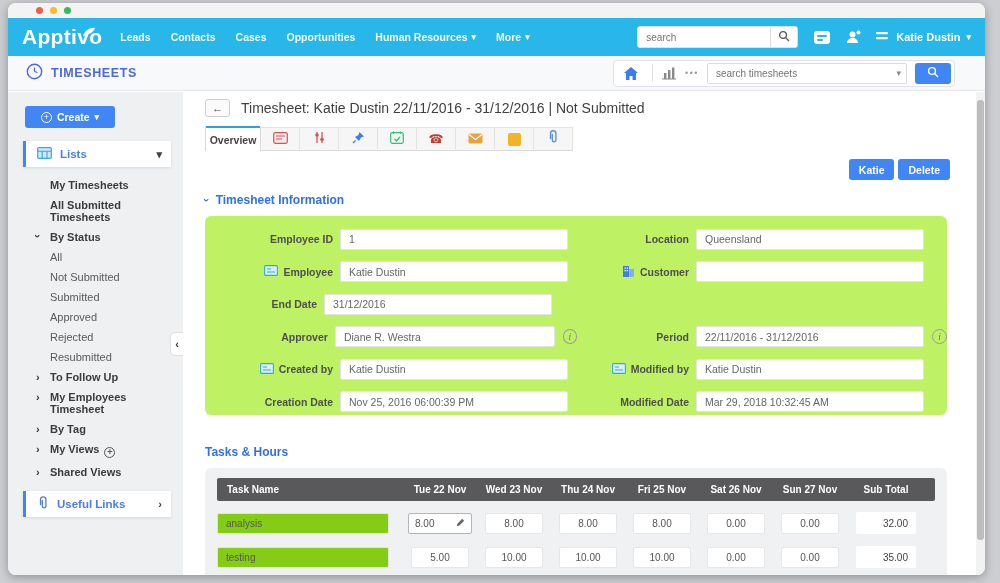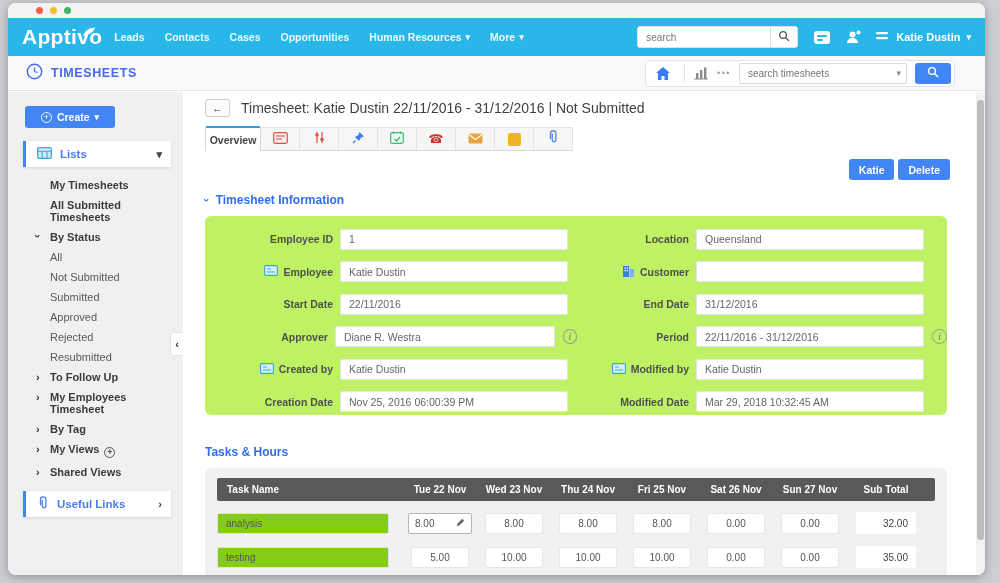--- a/index.html
+++ b/index.html
@@ -5,41 +5,41 @@
   * { margin:0; padding:0; box-sizing:border-box; }
   body { font-family:"Liberation Sans", sans-serif; }
   .stage{width:1000px;height:583px;background:#cdced1;position:relative;overflow:hidden;}
   .window{position:absolute;left:8px;top:3px;width:977px;height:572px;background:#fff;border-radius:8px;box-shadow:0 2px 10px rgba(0,0,0,.3);overflow:hidden;}
   .titlebar{height:15px;background:#f3f3f3;display:flex;align-items:center;padding-left:28px;gap:7px;}
   .dot{width:7px;height:7px;border-radius:50%;}
   .dot.r{background:#f45c52}.dot.y{background:#f7bd2e}.dot.g{background:#3bb662}
 
   
   .topbar{height:38px;background:#29b6e9;display:flex;align-items:center;padding:0 14px;color:#fff;}
-  .logo{font-size:21px;font-weight:bold;letter-spacing:.3px;position:relative;margin-right:12px;}
+  .logo{font-size:21px;font-weight:bold;letter-spacing:.3px;position:relative;margin-right:18px;}
   .leaf{position:absolute;top:-7px;right:6px;}
   .mainnav{display:flex;gap:20px;font-size:10.5px;font-weight:bold;align-items:center;}
   .mainnav .nav-item{color:#eefaff;display:flex;align-items:center;gap:4px;cursor:pointer;}
   .caret{font-size:9px;line-height:1;}
   .top-right{margin-left:auto;display:flex;align-items:center;gap:15px;}
   .gsearch{display:flex;height:22px;border-radius:3px;overflow:hidden;background:#fff;border:1px solid #e0e0e0;}
   .gsearch input{border:0;outline:0;width:132px;font-size:10px;padding:0 8px;color:#555;background:#fff;}
   .gsearch button{width:27px;background:#fff;border:0;border-left:1px solid #ddd;display:flex;align-items:center;justify-content:center;cursor:pointer;}
   .tico{display:flex;align-items:center;justify-content:center;cursor:pointer;}
   .user{display:flex;gap:6px;font-size:11px;font-weight:bold;align-items:center;cursor:pointer;}
 
   
   .appbar{height:35px;background:#f8f9fb;border-bottom:1px solid #e4e6e9;display:flex;align-items:center;padding:0 10px;}
   .appttl{display:flex;align-items:center;gap:8px;margin-left:8px;color:#4a68e8;font-weight:bold;font-size:12.5px;letter-spacing:.6px;}
   .appbar-right{margin-left:auto;display:flex;align-items:center;background:#fff;border:1px solid #e2e4e8;border-radius:4px;height:27px;padding:0 3px 0 4px;gap:8px;margin-right:20px;}
   .homebtn{width:26px;height:22px;display:flex;align-items:center;justify-content:center;cursor:pointer;}
   .vsep{width:1px;height:18px;background:#e5e5e5;}
   .dots{color:#9a9a9a;font-size:9px;letter-spacing:1.5px;cursor:pointer;}
   .s2wrap{position:relative;}
-  .s2wrap input{width:168px;height:21px;border:1px solid #dcdcdc;border-radius:2px;font-size:10px;padding:0 18px 0 8px;color:#555;outline:0;}
+  .s2wrap input{width:200px;height:21px;border:1px solid #dcdcdc;border-radius:2px;font-size:10px;padding:0 18px 0 8px;color:#555;outline:0;}
   .s2caret{position:absolute;right:6px;top:5px;color:#888;font-size:9px;cursor:pointer;}
   .bluebtn{width:36px;height:21px;background:#4285f4;border:none;border-radius:3px;display:flex;align-items:center;justify-content:center;cursor:pointer;}
 
   
   .appbody{position:absolute;top:89px;left:0;right:0;bottom:0;display:flex;}
   .sidebar{width:175px;background:#eef0f1;position:relative;padding-top:14px;flex-shrink:0;}
   .create{margin-left:17px;width:90px;height:22px;background:#4285f4;color:#fff;border:none;border-radius:3px;font-size:10.5px;font-weight:bold;display:flex;align-items:center;justify-content:center;gap:5px;cursor:pointer;}
   .plusc{width:11px;height:11px;border:1px solid rgba(255,255,255,.95);border-radius:50%;font-size:9px;line-height:9px;text-align:center;font-weight:normal;}
   .side-card{background:#fff;border-left:3px solid #4285f4;height:26px;display:flex;align-items:center;padding:0 9px 0 11px;margin:13px 0 0 15px;width:148px;box-shadow:0 1px 3px rgba(0,0,0,.1);font-size:11.5px;color:#4a7cf0;font-weight:bold;gap:8px;cursor:pointer;}
   .side-card .endchev{margin-left:auto;color:#444;font-size:11px;}
@@ -370,24 +370,20 @@
                       <rect x="2.5" y="5" width="1.3" height="1.3" fill="#fff"></rect>
                       <rect x="4.7" y="5" width="1.3" height="1.3" fill="#fff"></rect>
                     </svg></span>
                   <span>Customer</span>
                 </span>
               <div class="fval"></div>
             </div>
           </div>
 
           <div class="frow">
-            <div class="fcell left">
-              <span class="flab">Start Date</span>
-              <div class="fval">22/11/2016</div>
-            </div>
             <div class="fcell right">
               <span class="flab">End Date</span>
               <div class="fval">31/12/2016</div>
             </div>
           </div>
 
           <div class="frow">
             <div class="fcell left">
               <span class="flab">Approver</span>
               <div class="fval">Diane R. Westra</div>

